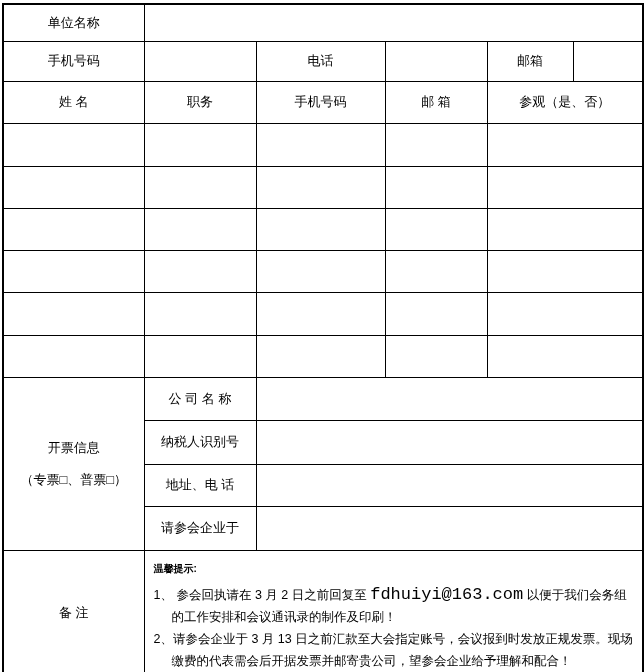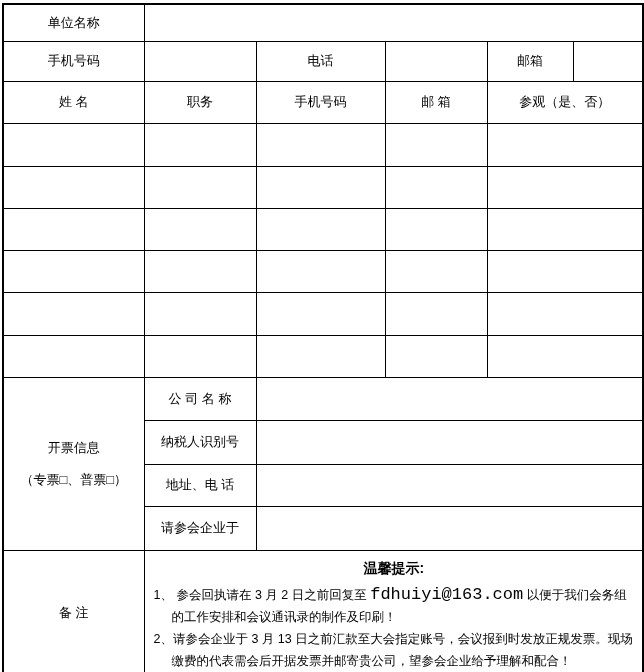--- a/index.html
+++ b/index.html
@@ -42,24 +42,23 @@
 
   td.remark-content {
     text-align: left;
     vertical-align: top;
     font-weight: normal;
     white-space: normal;
     padding: 7px 8px 4px 9px;
   }
   .tip-title {
     font-weight: bold;
-    font-size: 14px;
+    font-size: 10px;
     line-height: 21px;
     margin-bottom: 5px;
-    text-align: center;
   }
   .note-item {
     font-weight: normal;
     font-size: 12.5px;
     line-height: 22px;
     padding-left: 18px;
     text-indent: -18px;
     margin: 0;
   }
   .email-text {

